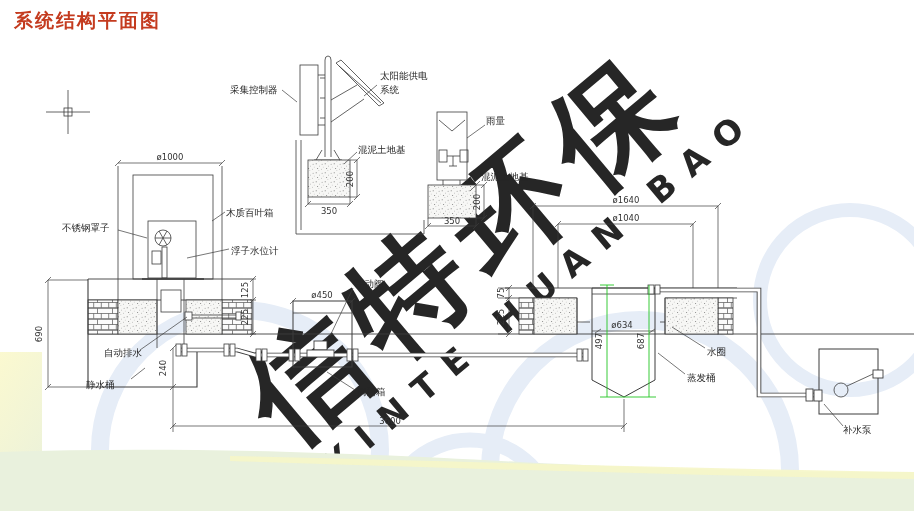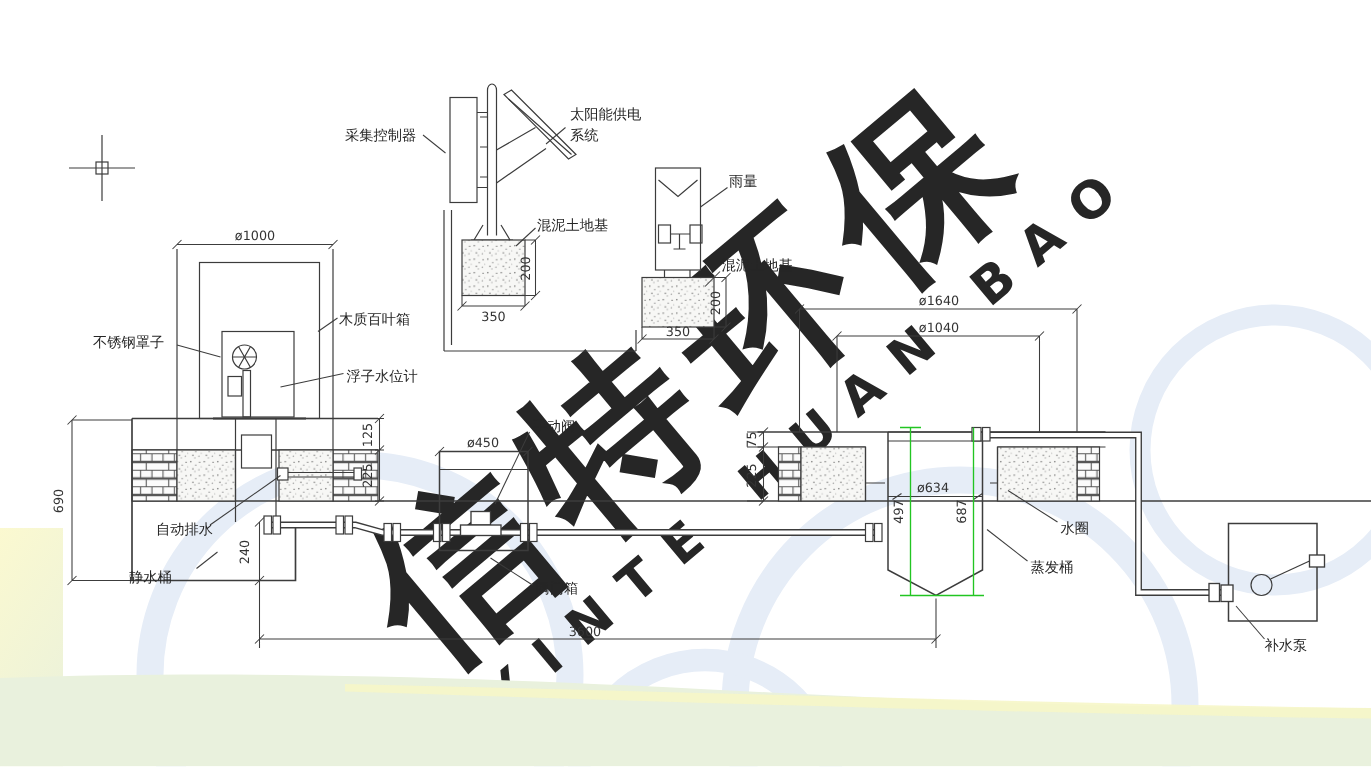--- a/index.html
+++ b/index.html
@@ -275,13 +275,14 @@
       <text class="dim" x="480" y="202" text-anchor="middle" transform="rotate(-90 480 202)">200</text>
       <text class="dim" x="504" y="293" text-anchor="middle" transform="rotate(-90 504 293)">75</text>
       <text class="dim" x="504" y="317" text-anchor="middle" transform="rotate(-90 504 317)">225</text>
       <g fill="#22c522">
         <text class="dim" x="602" y="341" text-anchor="middle" transform="rotate(-90 602 341)" fill="#22c522">497</text>
         <text class="dim" x="644" y="341" text-anchor="middle" transform="rotate(-90 644 341)" fill="#22c522">687</text>
       </g>
     </g>
   </svg>
 
+  <div class="title">系统结构平面图</div>
 </div>
 
 </body></html>

